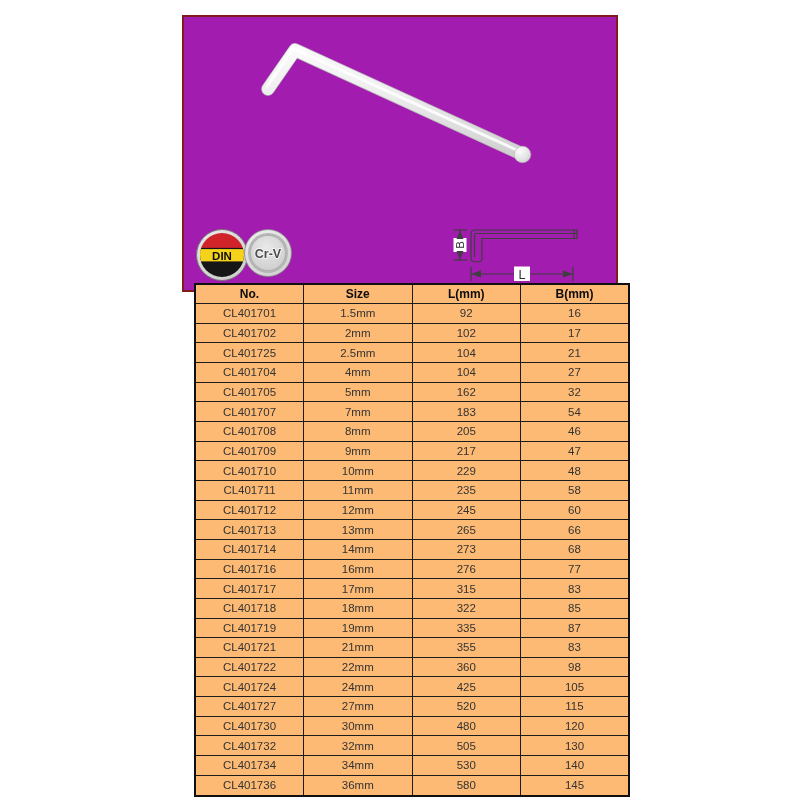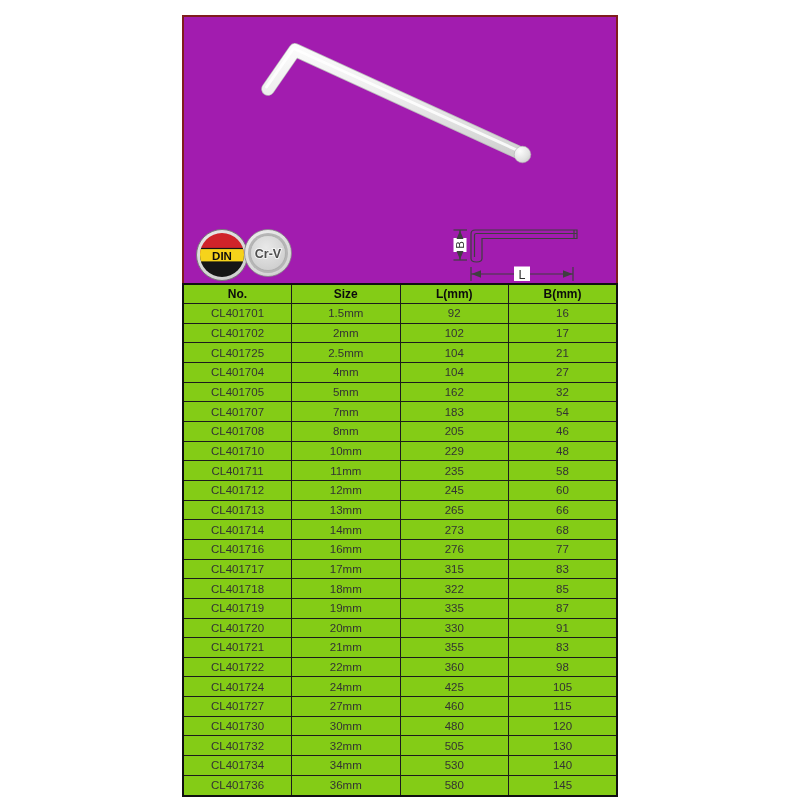--- a/index.html
+++ b/index.html
@@ -29,28 +29,28 @@
     background: #a21caf;
     margin-top: 12px;
   }
   .product-frame svg {
     display: block;
     width: 432px;
     height: 273px;
   }
   table.spec-table {
     position: absolute;
-    left: 0;
+    left: 12px;
     top: 283px;
     width: 436px;
     height: 514px;
     border-collapse: collapse;
     table-layout: fixed;
     border: 2.5px solid #101010;
-    background: #84cc16;
+    background: #fdba74;
   }
   table.spec-table th,
   table.spec-table td {
     border: 1.5px solid #1c1c1c;
     text-align: center;
     vertical-align: middle;
     padding: 0;
     font-size: 11.5px;
     color: #333333;
     overflow: hidden;
@@ -195,20 +195,26 @@
           <td>183</td>
           <td>54</td>
         </tr>
         <tr>
           <td>CL401708</td>
           <td>8mm</td>
           <td>205</td>
           <td>46</td>
         </tr>
         <tr>
+          <td>CL401709</td>
+          <td>9mm</td>
+          <td>217</td>
+          <td>47</td>
+        </tr>
+        <tr>
           <td>CL401710</td>
           <td>10mm</td>
           <td>229</td>
           <td>48</td>
         </tr>
         <tr>
           <td>CL401711</td>
           <td>11mm</td>
           <td>235</td>
           <td>58</td>
@@ -249,47 +255,41 @@
           <td>322</td>
           <td>85</td>
         </tr>
         <tr>
           <td>CL401719</td>
           <td>19mm</td>
           <td>335</td>
           <td>87</td>
         </tr>
         <tr>
-          <td>CL401720</td>
-          <td>20mm</td>
-          <td>330</td>
-          <td>91</td>
-        </tr>
-        <tr>
           <td>CL401721</td>
           <td>21mm</td>
           <td>355</td>
           <td>83</td>
         </tr>
         <tr>
           <td>CL401722</td>
           <td>22mm</td>
           <td>360</td>
           <td>98</td>
         </tr>
         <tr>
           <td>CL401724</td>
           <td>24mm</td>
           <td>425</td>
           <td>105</td>
         </tr>
         <tr>
           <td>CL401727</td>
           <td>27mm</td>
-          <td>460</td>
+          <td>520</td>
           <td>115</td>
         </tr>
         <tr>
           <td>CL401730</td>
           <td>30mm</td>
           <td>480</td>
           <td>120</td>
         </tr>
         <tr>
           <td>CL401732</td>

